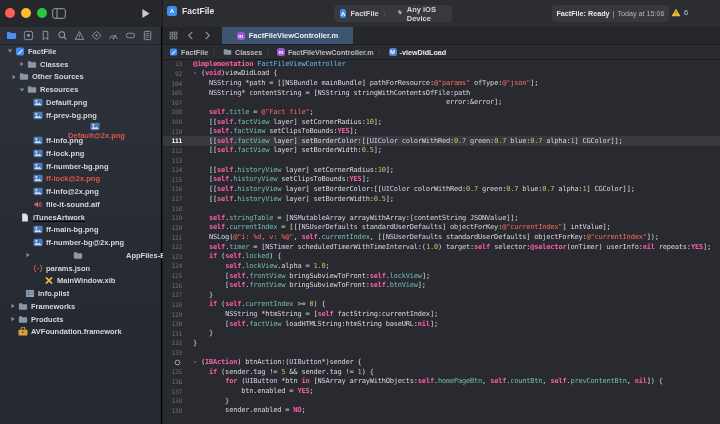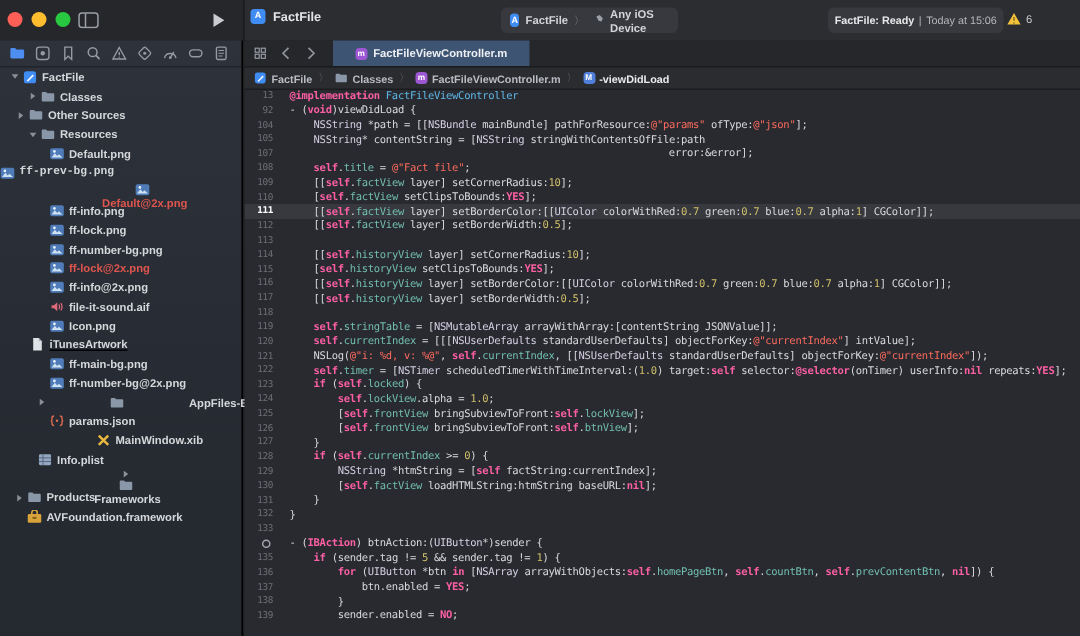--- a/index.html
+++ b/index.html
@@ -232,21 +232,21 @@
       <div class="trow" style="padding-left: 33px;">
         <span class="fic">
           <svg viewBox="0 0 11 9">
             <rect x=".5" y=".5" width="10" height="8" rx="1.4" fill="#4f7cb8"></rect>
             <path d="M1.5 7.2l2.4-3 1.8 2 1.2-1.4 2.6 2.4z" fill="#cfe2f4"></path>
             <circle cx="3.6" cy="2.8" r="1" fill="#e8f2fb"></circle>
           </svg>
         </span>
         <span class="lbl">Default.png</span>
       </div>
-      <div class="trow" style=" font-family: Liberation Mono, monospace;">
+      <div class="trow" style="padding-left: 33px;">
         <span class="fic">
           <svg viewBox="0 0 11 9">
             <rect x=".5" y=".5" width="10" height="8" rx="1.4" fill="#4f7cb8"></rect>
             <path d="M1.5 7.2l2.4-3 1.8 2 1.2-1.4 2.6 2.4z" fill="#cfe2f4"></path>
             <circle cx="3.6" cy="2.8" r="1" fill="#e8f2fb"></circle>
           </svg>
         </span>
         <span class="lbl">ff-prev-bg.png</span>
       </div>
       <div class="trow" style="padding-left: 33px; flex-direction: column;">
@@ -310,30 +310,20 @@
         <span class="lbl">ff-info@2x.png</span>
       </div>
       <div class="trow" style="padding-left: 33px;">
         <span class="fic">
           <svg viewBox="0 0 10 10">
             <path d="M1 3.8h1.8L5.2 1.6v6.8L2.8 6.2H1z" fill="#e0697a"></path>
             <path d="M6.4 3.2q1.2 1.8 0 3.6M7.8 2.2q1.8 2.8 0 5.6" stroke="#e0697a" stroke-width=".9" fill="none"></path>
           </svg>
         </span>
         <span class="lbl">file-it-sound.aif</span>
-      </div>
-      <div class="trow" style="padding-left: 33px;">
-        <span class="fic">
-          <svg viewBox="0 0 11 9">
-            <rect x=".5" y=".5" width="10" height="8" rx="1.4" fill="#4f7cb8"></rect>
-            <path d="M1.5 7.2l2.4-3 1.8 2 1.2-1.4 2.6 2.4z" fill="#cfe2f4"></path>
-            <circle cx="3.6" cy="2.8" r="1" fill="#e8f2fb"></circle>
-          </svg>
-        </span>
-        <span class="lbl">Icon.png</span>
       </div>
       <div class="trow" style="padding-left: 20px; text-decoration: underline;">
         <span class="fic">
           <svg viewBox="0 0 9 11">
             <path d="M1 .5h4.5L8 3v7.5H1z" fill="#dfe3e8"></path>
             <path d="M5.5.5L8 3H5.5z" fill="#aab2bc"></path>
           </svg>
         </span>
         <span class="lbl">iTunesArtwork</span>
       </div>
@@ -373,38 +363,38 @@
       <div class="trow" style="padding-left: 33px;">
         <span class="fic">
           <svg viewBox="0 0 11 9">
             <path d="M3.4 1Q1.8 1 1.8 2.6v.9Q1.8 4.4 1 4.5q.8.1.8 1v.9Q1.8 8 3.4 8" stroke="#e0694f" fill="none" stroke-width="1"></path>
             <path d="M7.6 1Q9.2 1 9.2 2.6v.9q0 .9.8 1-.8.1-.8 1v.9Q9.2 8 7.6 8" stroke="#e0694f" fill="none" stroke-width="1"></path>
             <circle cx="5.5" cy="4.5" r=".9" fill="#e0694f"></circle>
           </svg>
         </span>
         <span class="lbl">params.json</span>
       </div>
-      <div class="trow" style="padding-left: 44px; margin-left: 20px;">
+      <div class="trow" style="padding-left: 44px;">
         <span class="fic">
           <svg viewBox="0 0 10 10">
             <path d="M1.5 1.5l7 7M8.5 1.5l-7 7" stroke="#e8b93e" stroke-width="1.8"></path>
           </svg>
         </span>
         <span class="lbl">MainWindow.xib</span>
       </div>
       <div class="trow" style="padding-left: 25px;">
         <span class="fic">
           <svg viewBox="0 0 10 10">
             <rect x=".5" y="1" width="9" height="8" rx="1" fill="#93a7c0"></rect>
             <path d="M3.5 1v8M.5 3.6h9M.5 6.3h9" stroke="#55657d" stroke-width=".7"></path>
           </svg>
         </span>
         <span class="lbl">Info.plist</span>
       </div>
-      <div class="trow" style="padding-left: 10px; flex-direction: column;">
+      <div class="trow" style="padding-left: 10px;">
         <span class="chev">
           <svg viewBox="0 0 6 8">
             <path d="M1 1l4 3-4 3z" fill="#8b9098"></path>
           </svg>
         </span>
         <span class="fic">
           <svg viewBox="0 0 12 10">
             <path d="M1 2.2c0-.6.4-1 1-1h2.4l1 1H10c.6 0 1 .4 1 1v4.6c0 .6-.4 1-1 1H2c-.6 0-1-.4-1-1z" fill="#8a97a8"></path>
           </svg>
         </span>

